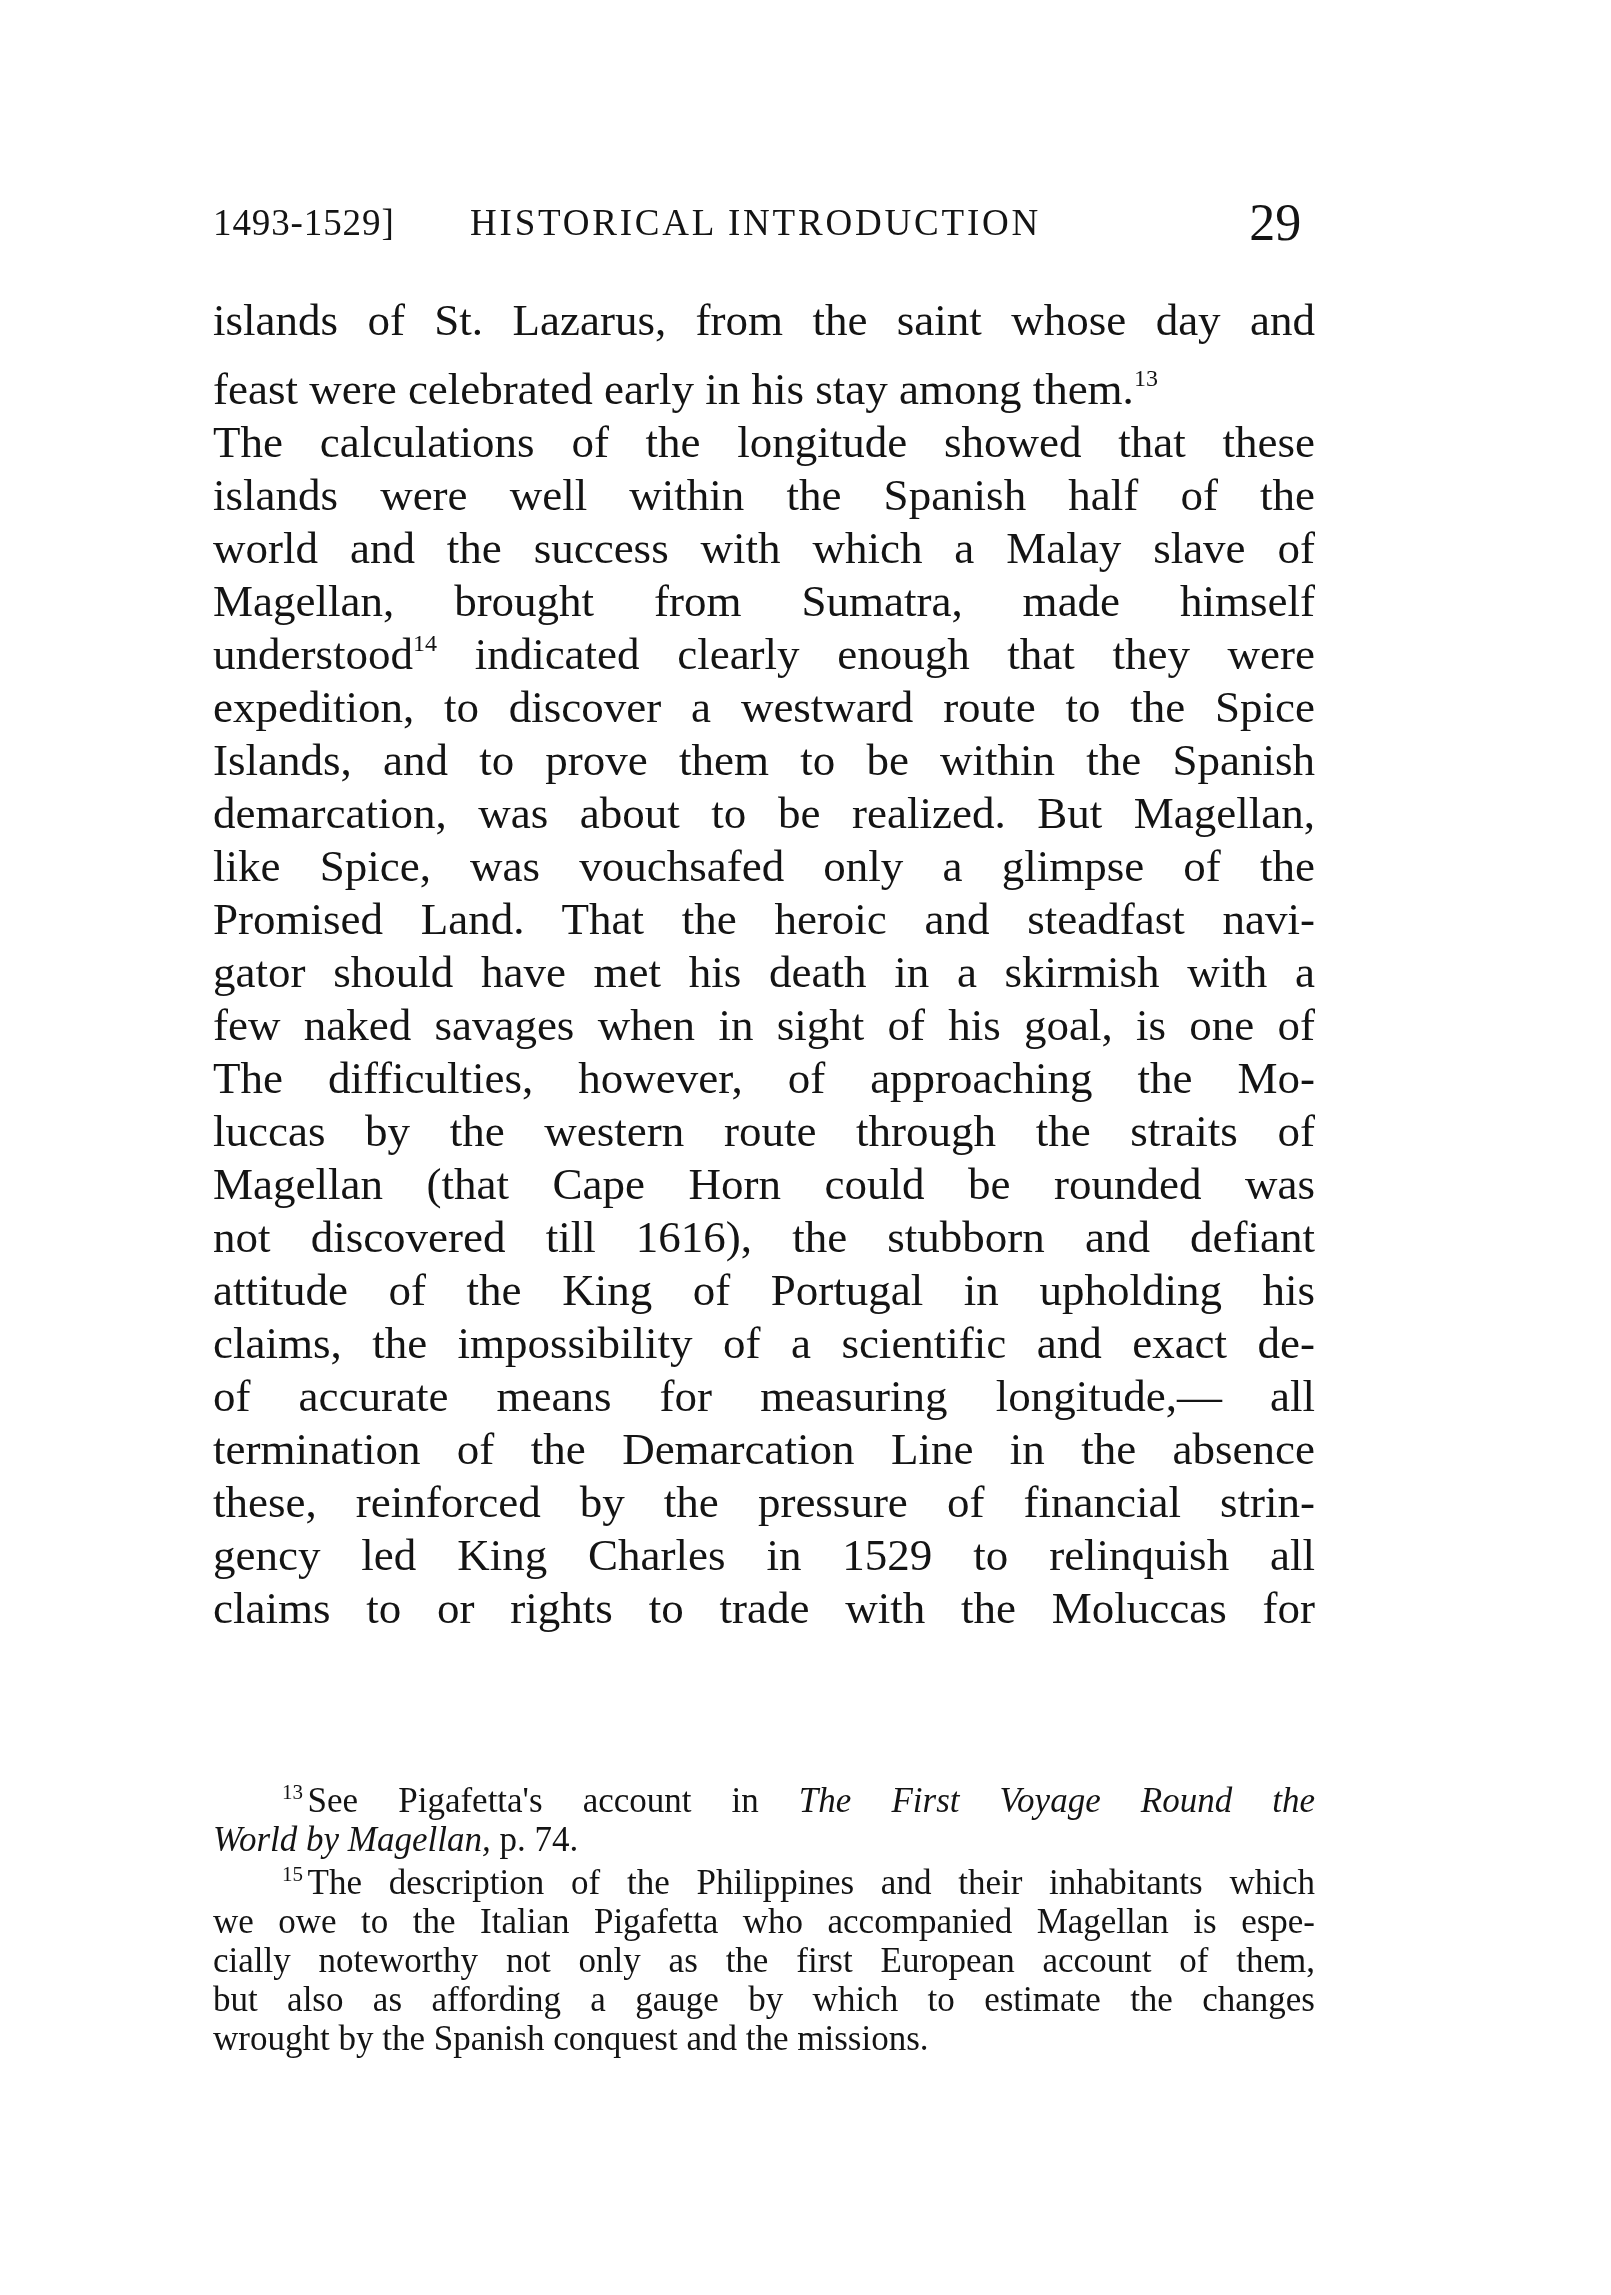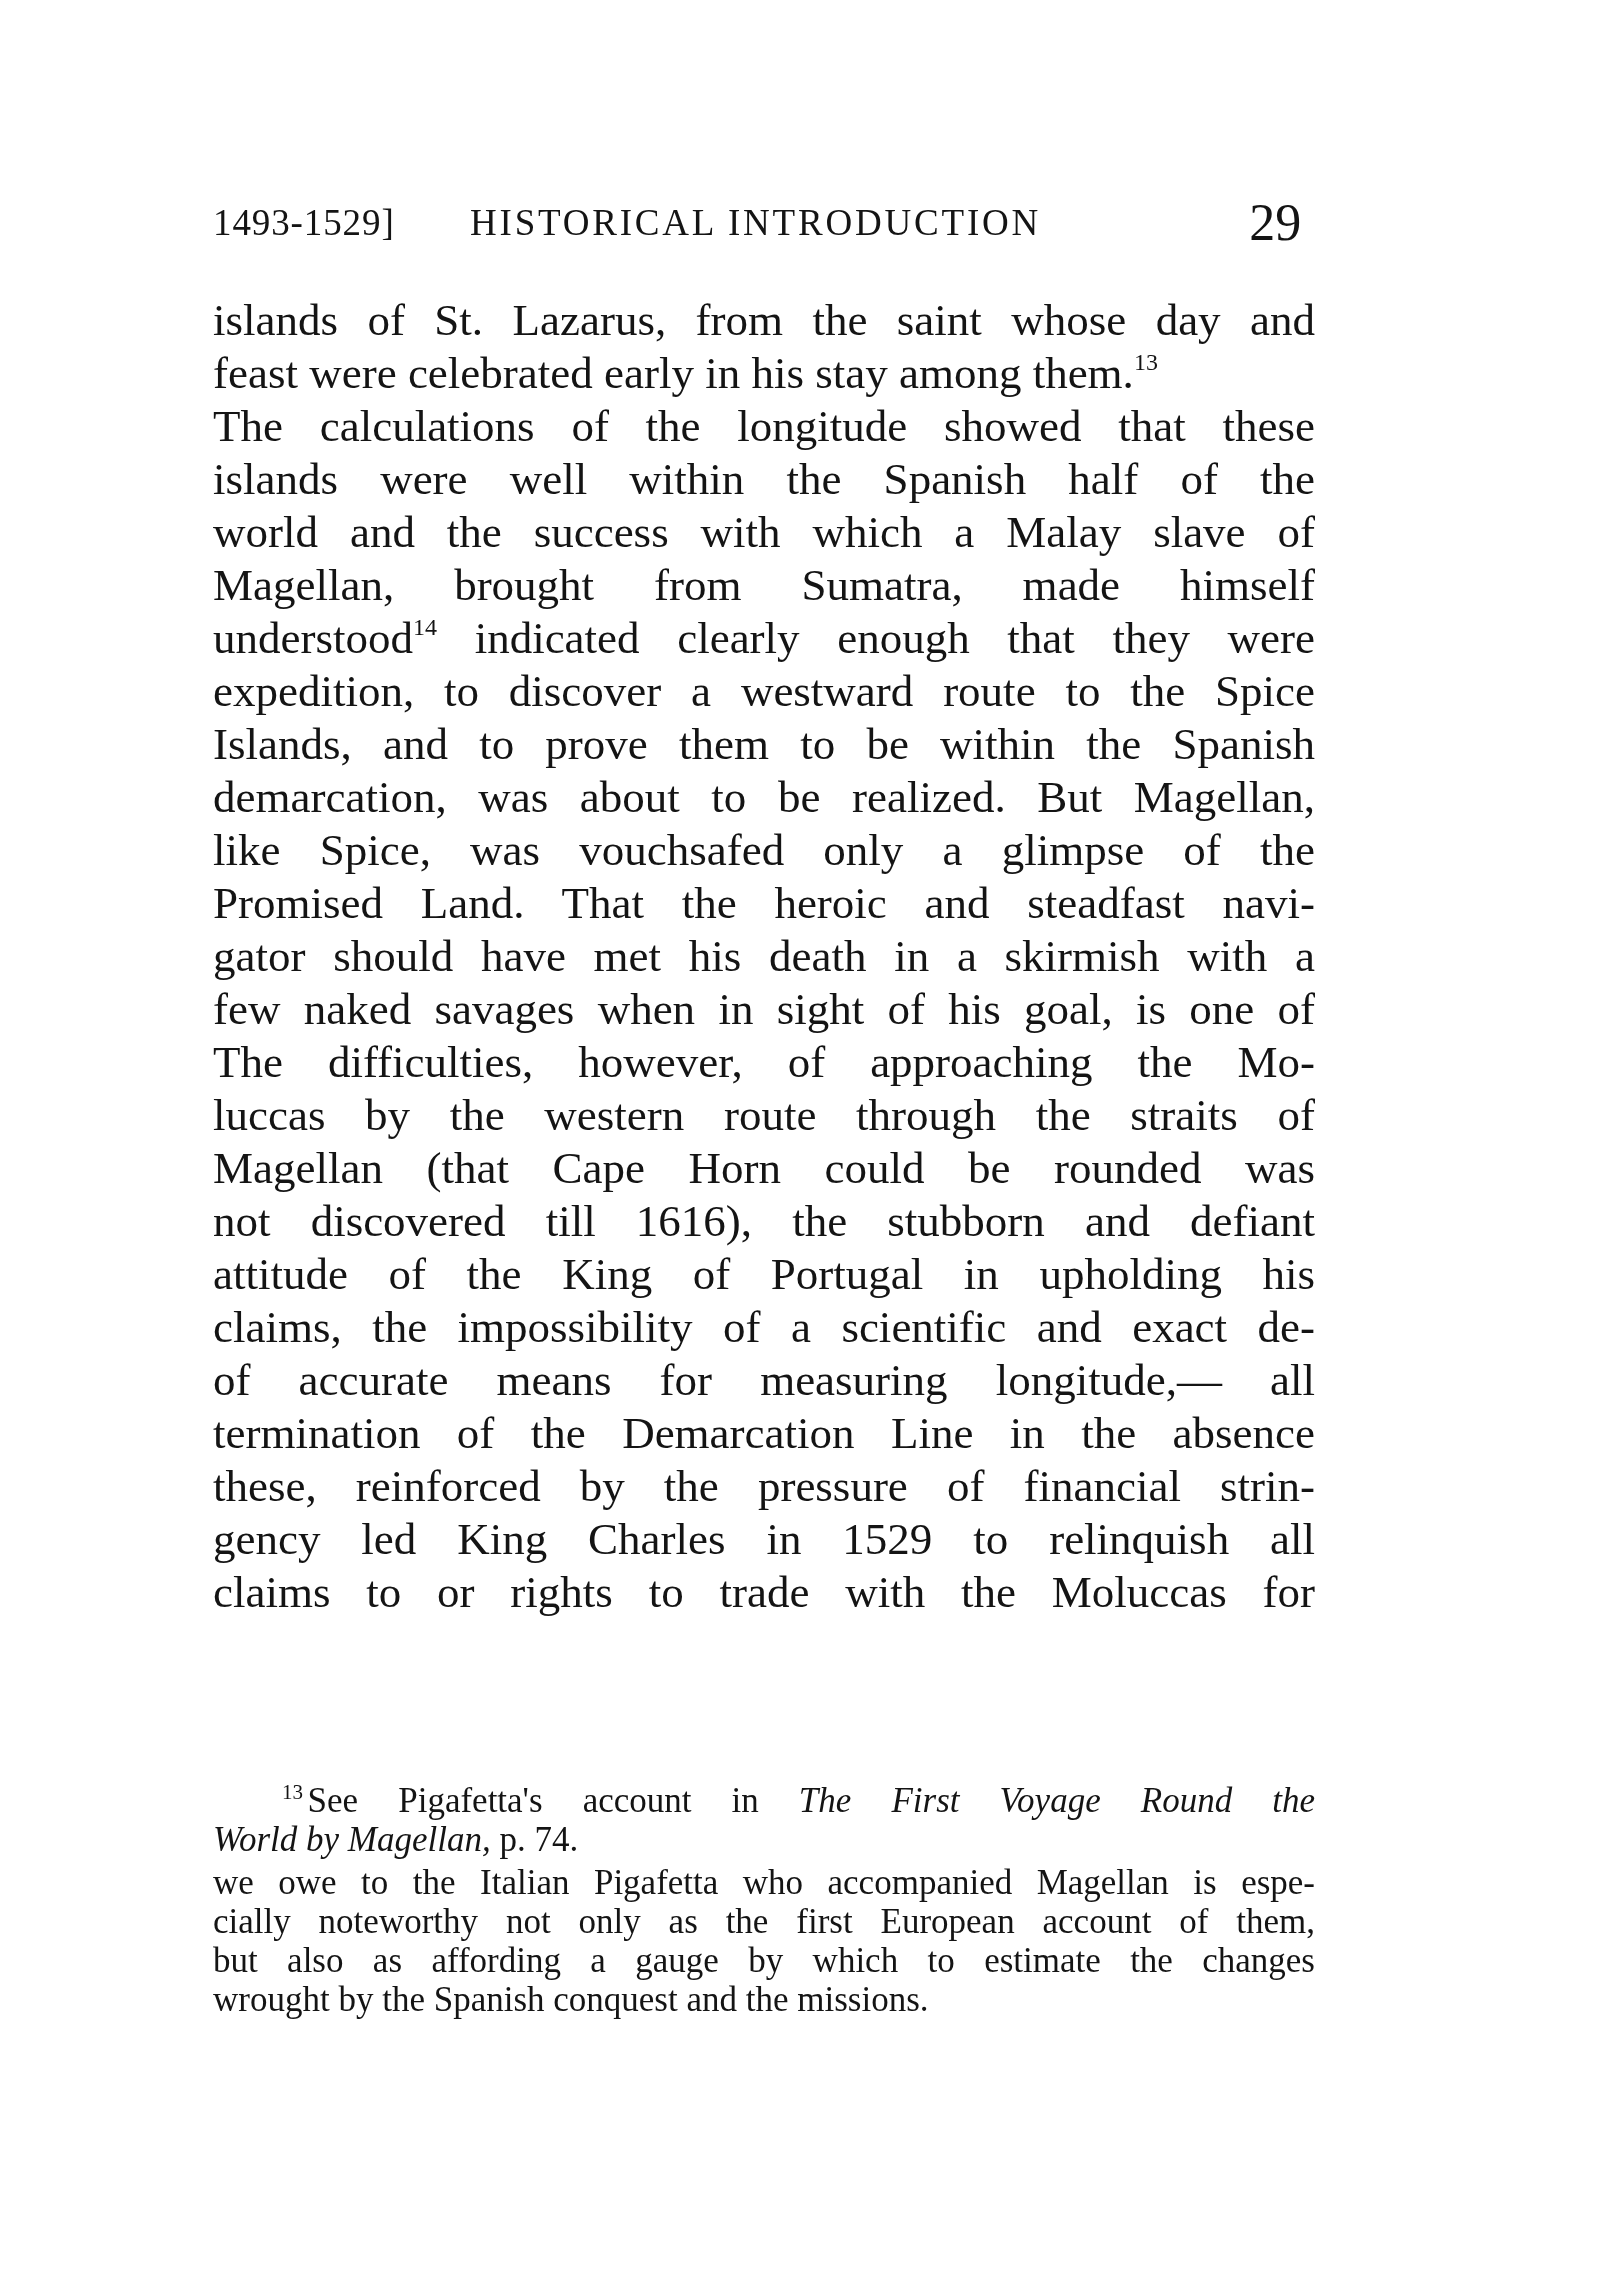--- a/index.html
+++ b/index.html
@@ -15,21 +15,21 @@
   .rh-left { position: absolute; left: 0; top: 0; letter-spacing: 0.9px; }
   .rh-center { position: absolute; left: 257px; top: 0; letter-spacing: 2.8px; }
   .rh-right { position: absolute; right: 13.8px; top: 0; font-size: 52px; }
 
   .body-text { position: absolute; top: 294px; left: 0; width: 1102px; }
   .line {
     display: block; width: 1102px; height: 53px; line-height: 53px;
     font-size: 45px; text-align: justify; text-align-last: justify;
     white-space: nowrap; overflow: visible;
   }
-  .line.last { text-align-last: left; }
+  .line.last { text-align-last: left; margin-top: 16px; }
   .line-inner { display: inline-block; width: 100%; text-align: justify; text-align-last: justify; white-space: normal; }
   .line.last .line-inner { text-align-last: left; }
   sup.fn { font-size: 24px; vertical-align: 18.4px; line-height: 0; }
 
   .footnotes { position: absolute; top: 1781px; left: 0; width: 1102px; text-decoration: underline; }
   .fline {
     display: block; width: 1102px; height: 39px; line-height: 39px;
     font-size: 35px; white-space: nowrap;
   }
   .fline .line-inner { display: inline-block; width: 100%; text-align: justify; text-align-last: justify; white-space: normal; }
@@ -78,20 +78,21 @@
     <span class="line"><span class="line-inner">gency led King Charles in 1529 to relinquish all</span></span>
     <span class="line"><span class="line-inner">claims to or rights to trade with the Moluccas for</span></span>
   </div>
 
   <div class="footnotes">
     <div class="fn-block">
       <span class="fline first"><span class="line-inner"><span class="fn-mark">13</span><span>See Pigafetta's account in </span><i>The First Voyage Round the</i></span></span>
       <span class="fline last"><span class="line-inner"><i>World by Magellan,</i><span> p. 74.</span></span></span>
     </div>
     <div class="fn-block">
+      <span class="fline first"><span class="line-inner"><span class="fn-mark">15</span><span>The description of the Philippines and their inhabitants which</span></span></span>
       <span class="fline"><span class="line-inner">we owe to the Italian Pigafetta who accompanied Magellan is espe-</span></span>
       <span class="fline"><span class="line-inner">cially noteworthy not only as the first European account of them,</span></span>
       <span class="fline"><span class="line-inner">but also as affording a gauge by which to estimate the changes</span></span>
       <span class="fline last"><span class="line-inner">wrought by the Spanish conquest and the missions.</span></span>
     </div>
   </div>
 
 </div>
 
 

